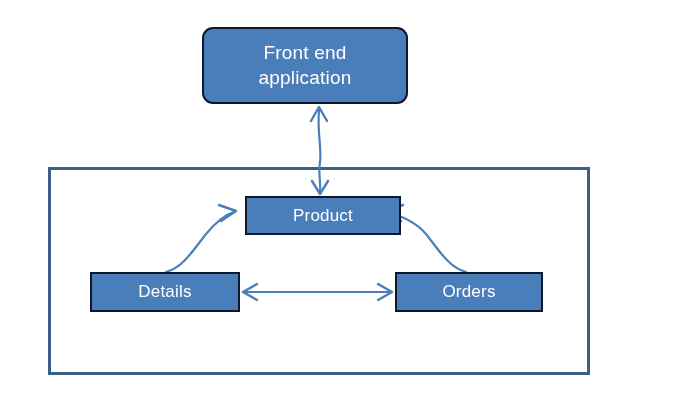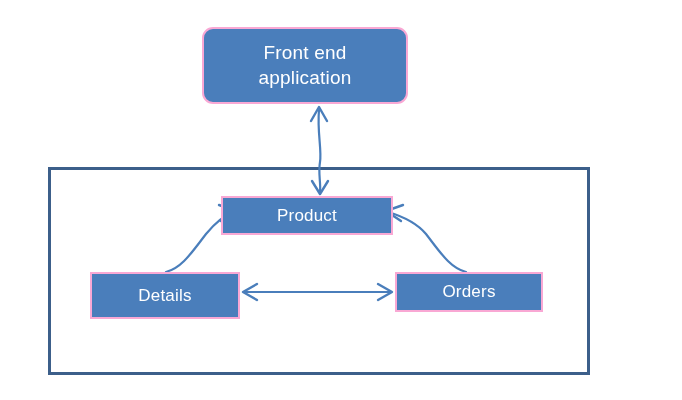--- a/index.html
+++ b/index.html
@@ -13,21 +13,21 @@
     height: 400px;
     background: #ffffff;
     overflow: hidden;
     font-family: "Liberation Sans", sans-serif;
   }
   
   .node {
     position: absolute;
     box-sizing: border-box;
     background: #4a7ebb;
-    border: 2px solid #f9a8d4;
+    border: 2px solid #0f172a;
     display: flex;
     align-items: center;
     justify-content: center;
     text-align: center;
     color: #ffffff;
     letter-spacing: 0.2px;
     z-index: 3;
   }
   .node-label {
     display: block;
@@ -42,33 +42,33 @@
     top: 27px;
     width: 206px;
     height: 77px;
     border-radius: 11px;
     border-width: 2px;
     font-size: 19px;
   }
 
   
   #product-node {
-    left: 221px;
+    left: 245px;
     top: 196px;
-    width: 172px;
+    width: 156px;
     height: 39px;
     font-size: 17px;
   }
 
   
   #details-node {
     left: 90px;
     top: 272px;
     width: 150px;
-    height: 47px;
+    height: 40px;
     font-size: 17px;
   }
 
   
   #orders-node {
     left: 395px;
     top: 272px;
     width: 148px;
     height: 40px;
     font-size: 17px;

